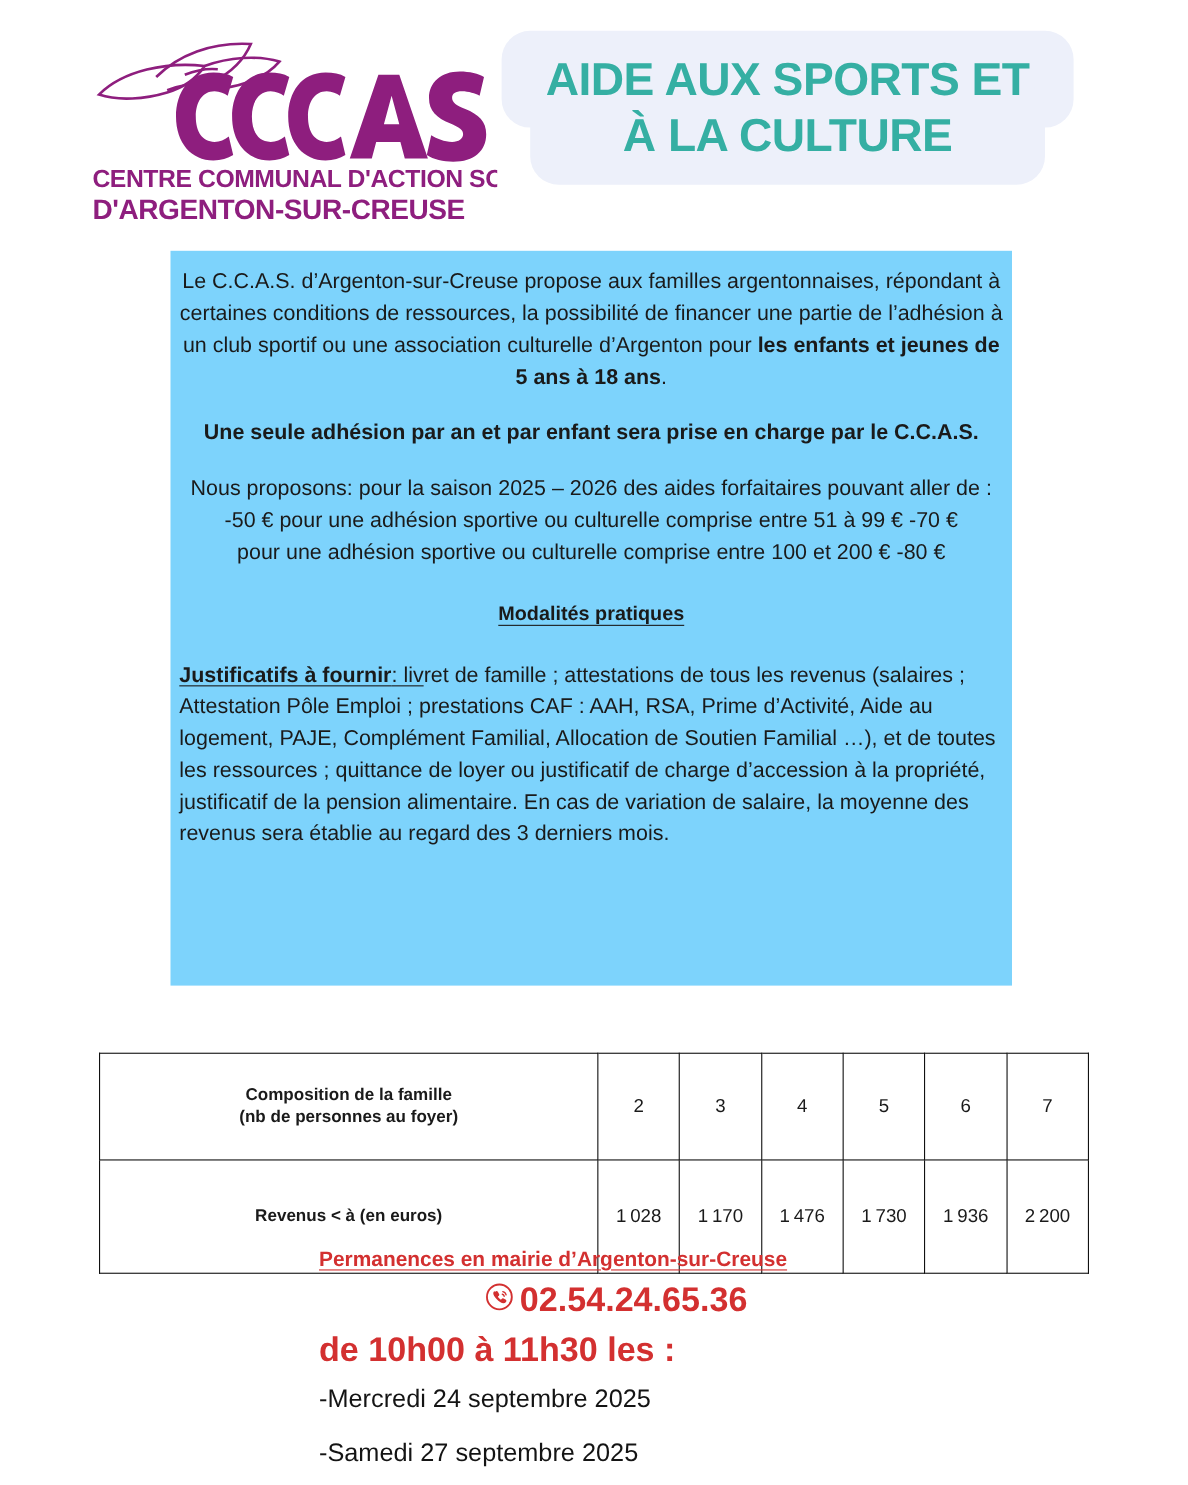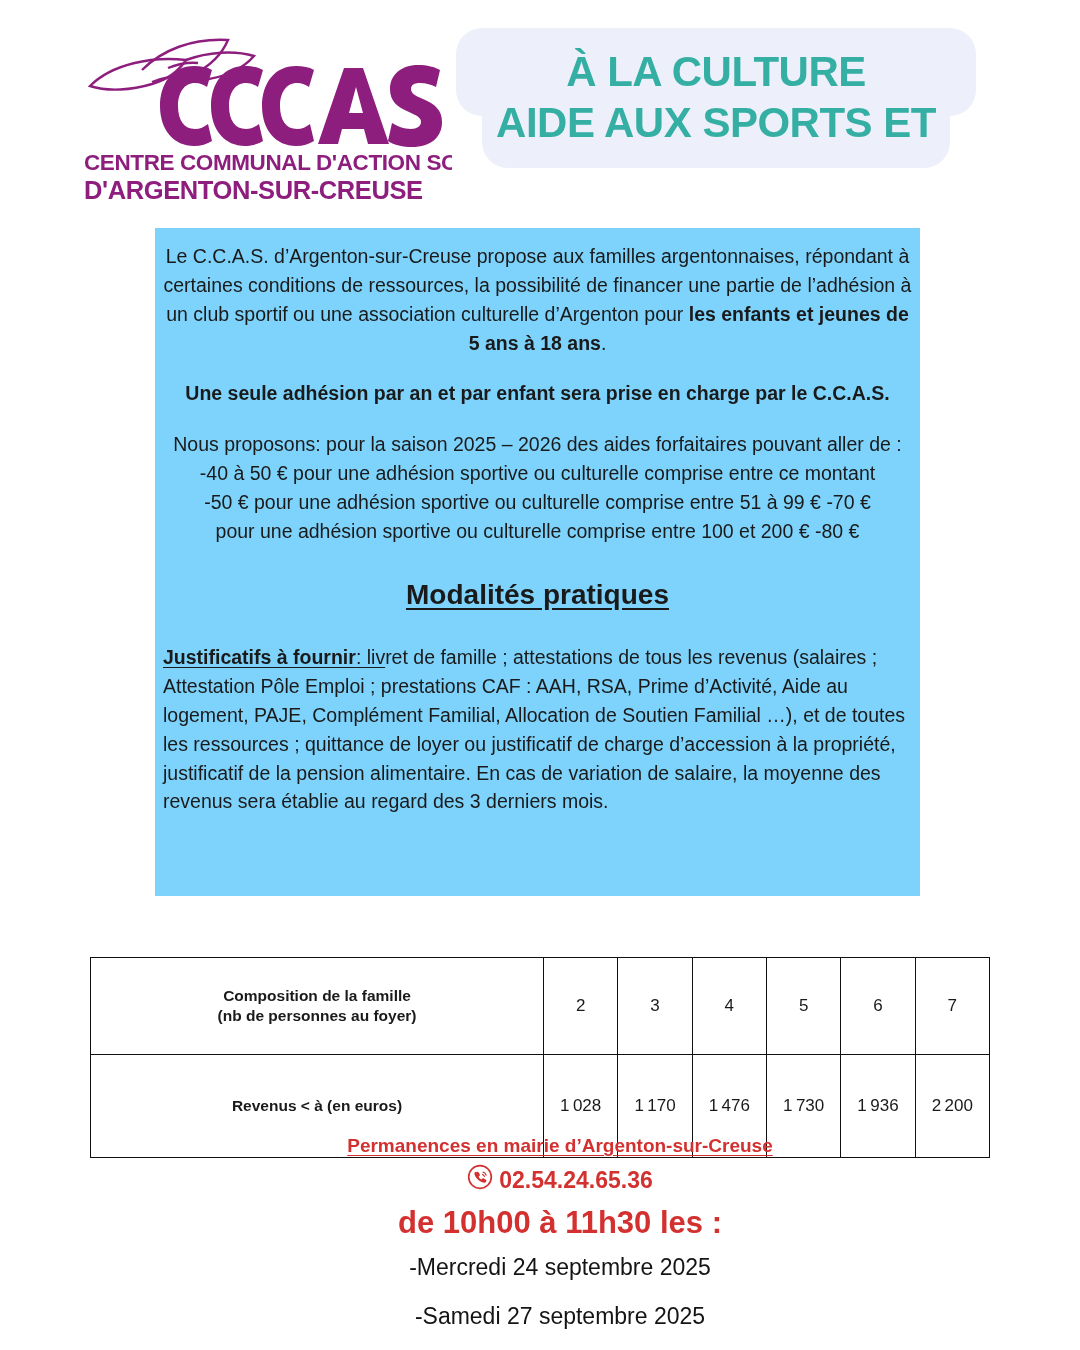--- a/index.html
+++ b/index.html
@@ -92,21 +92,21 @@
     color: #1a1a1a;
   }
   .p-center { text-align: center; margin: 0; }
   .p-left   { text-align: left;   margin: 0; }
   .gap-md { height: 22px; }
   .gap-lg { height: 28px; }
   b, strong { font-weight: bold; }
 
   .section-heading {
     text-align: center;
-    font-size: 28px;
+    font-size: 18px;
     font-weight: bold;
     margin: 0;
   }
   .section-heading .u {
     text-decoration: underline;
     text-underline-offset: 4px;
   }
   .ul-run {
     text-decoration: underline;
     text-underline-offset: 3px;
@@ -157,34 +157,33 @@
     left: 0;
     top: 1135px;
     width: 1080px;
     height: 215px;
   }
   .footer-center {
     position: absolute;
     left: 290px;
     top: 0;
     width: 540px;
-    text-align: center;
   }
   .perm-line {
     color: #d33030;
     font-weight: bold;
     font-size: 19px;
     text-decoration: underline;
     text-underline-offset: 3px;
     margin: 0;
   }
   .phone-line {
     color: #d33030;
     font-weight: bold;
-    font-size: 23px;
+    font-size: 31px;
     margin: 7px 0 0 0;
     display: flex;
     align-items: center;
     justify-content: center;
     gap: 6px;
   }
   .hours-line {
     color: #d33030;
     font-weight: bold;
     font-size: 31px;
@@ -225,39 +224,38 @@
 
       <text x="2" y="146" font-family="'Liberation Sans', sans-serif" font-size="22.5" font-weight="bold" fill="#8e1e7e" letter-spacing="-0.4">CENTRE COMMUNAL D'ACTION SOCIALE</text>
       <text x="2" y="175" font-family="'Liberation Sans', sans-serif" font-size="25.5" font-weight="bold" fill="#8e1e7e" letter-spacing="-0.4">D'ARGENTON-SUR-CREUSE</text>
     </svg>
   </div>
 
   <div class="title-panel">
     <div class="shape-top"></div>
     <div class="shape-bottom"></div>
     <div class="title-text">
+      <span>AIDE AUX SPORTS ET</span>
       <span>À LA CULTURE</span>
-      <span>AIDE AUX SPORTS ET</span>
     </div>
   </div>
 </div>
 
 <div class="body-panel">
   <div class="body-inner">
 
     <p class="p-center"><span>Le C.C.A.S. d’Argenton-sur-Creuse propose aux familles argentonnaises, répondant à certaines conditions de ressources, la possibilité de financer une partie de l’adhésion à un club sportif ou une association culturelle d’Argenton pour </span><b>les enfants et jeunes de 5 ans à 18 ans</b><span>.</span></p>
 
     <div class="gap-md"></div>
 
     <p class="p-center"><b>Une seule adhésion par an et par enfant sera prise en charge par le C.C.A.S.</b></p>
 
     <div class="gap-md"></div>
 
     <p class="p-center">Nous proposons: pour la saison 2025 – 2026 des aides forfaitaires pouvant aller de :</p>
-    <p class="p-center">-40 à 50 € pour une adhésion sportive ou culturelle comprise entre ce montant</p>
     <p class="p-center">-50 € pour une adhésion sportive ou culturelle comprise entre 51 à 99 € -70 €</p>
     <p class="p-center">pour une adhésion sportive ou culturelle comprise entre 100 et 200 € -80 €</p>
 
     <div class="gap-lg"></div>
 
     <p class="section-heading"><span class="u">Modalités pratiques</span></p>
 
     <div class="gap-lg"></div>
 
     <p class="p-left"><span class="bold-ul">Justificatifs à fournir</span><span class="ul-run">: liv</span><span>ret de famille ; attestations de tous les revenus (salaires ; Attestation Pôle Emploi ; prestations CAF : AAH, RSA, Prime d’Activité, Aide au logement, PAJE, Complément Familial, Allocation de Soutien Familial …), et de toutes les ressources ; quittance de loyer ou justificatif de charge d’accession à la propriété, justificatif de la pension alimentaire. En cas de variation de salaire, la moyenne des revenus sera établie au regard des 3 derniers mois.</span></p>

